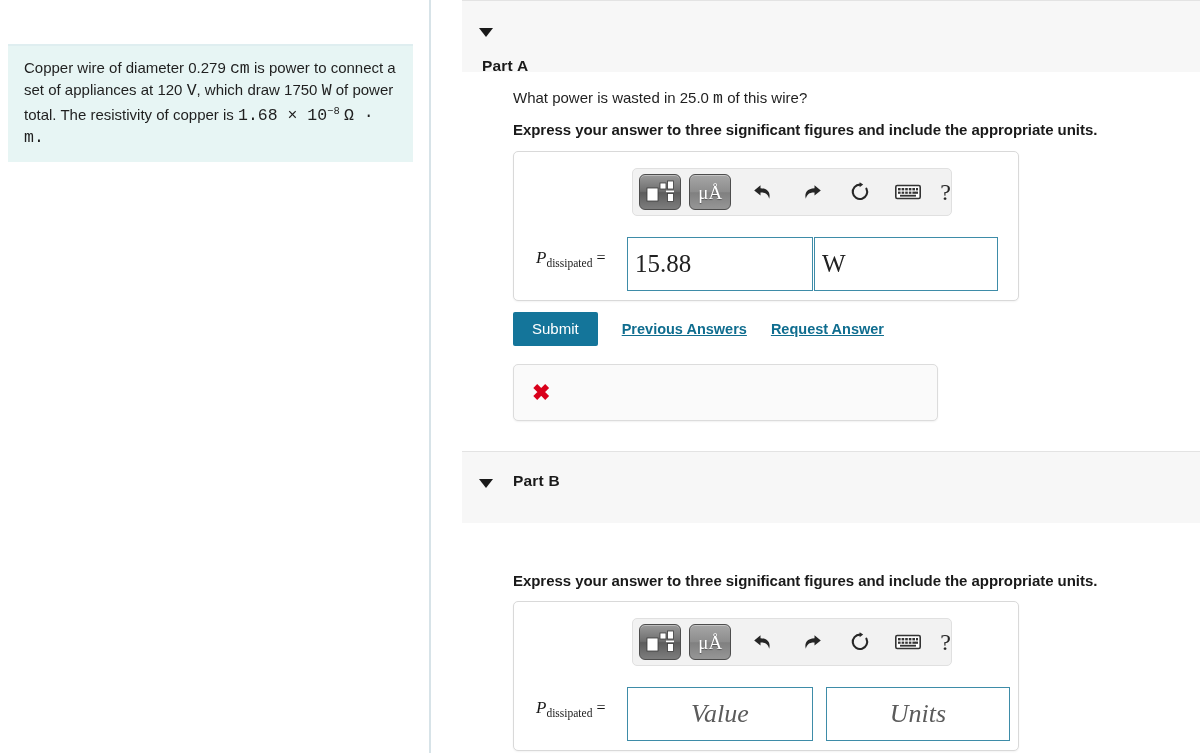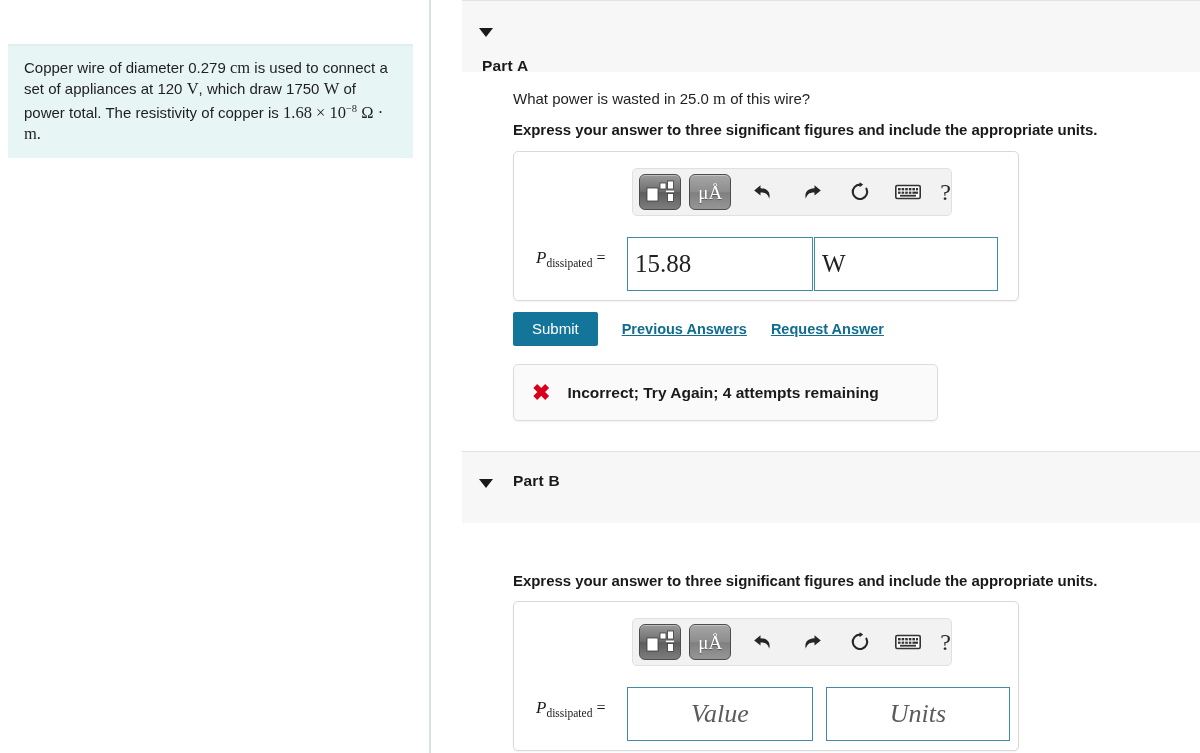--- a/index.html
+++ b/index.html
@@ -22,21 +22,21 @@
     position: absolute; left: 8px; top: 44px; width: 405px;
     background: #e7f5f4;
     border-top: 2px solid #dfeef0;
     padding: 12px 16px 14px 16px;
   }
   #problem-text {
     font-size: 15px;
     line-height: 20.5px;
     color: #1f1f1f;
   }
-  .serif { font-family: Liberation Serif, serif; font-size: 16.5px; }
+  .serif { font-family: Liberation Mono, monospace; font-size: 16.5px; }
   sup.exp { font-size: 10.5px; vertical-align: super; }
 
   
   #right-col {
     position: absolute; left: 433px; top: 0; width: 767px; height: 753px;
     background: #ffffff;
   }
 
   .part-header {
     position: absolute; left: 29px; width: 738px;
@@ -191,21 +191,21 @@
 </head>
 <body>
 
 <div id="page">
 
   <div id="left-panel">
     <div id="problem-box">
       <div id="problem-text">
         <span>Copper wire of diameter 0.279</span>
         <span class="serif">cm</span>
-        <span>is used to</span>
+        <span>is power to</span>
         <span>connect a set of appliances at 120</span>
         <span class="serif">V</span><span>, which draw</span>
         <span>1750</span>
         <span class="serif">W</span>
         <span>of power total. The resistivity of copper is</span>
         <span class="serif">1.68 × 10</span><sup class="exp serif">−8</sup>
         <span class="serif">Ω · m.</span>
       </div>
     </div>
   </div>
@@ -288,21 +288,20 @@
     </div>
 
     <div class="submit-row" style="top:312px;">
       <button class="submit-btn">Submit</button>
       <span class="link">Previous Answers</span>
       <span class="link">Request Answer</span>
     </div>
 
     <div class="feedback" style="top:364px;">
       <span class="xmark">✖</span>
-      <span class="feedback-text">Incorrect; Try Again; 4 attempts remaining</span>
     </div>
 
     <div class="part-header" style="top:451px; height:72px;">
       <div class="caret"></div>
       <div class="part-title">Part B</div>
     </div>
 
 
     <div class="express-line" style="top:572px;">Express your answer to three significant figures and include the appropriate units.</div>
 

